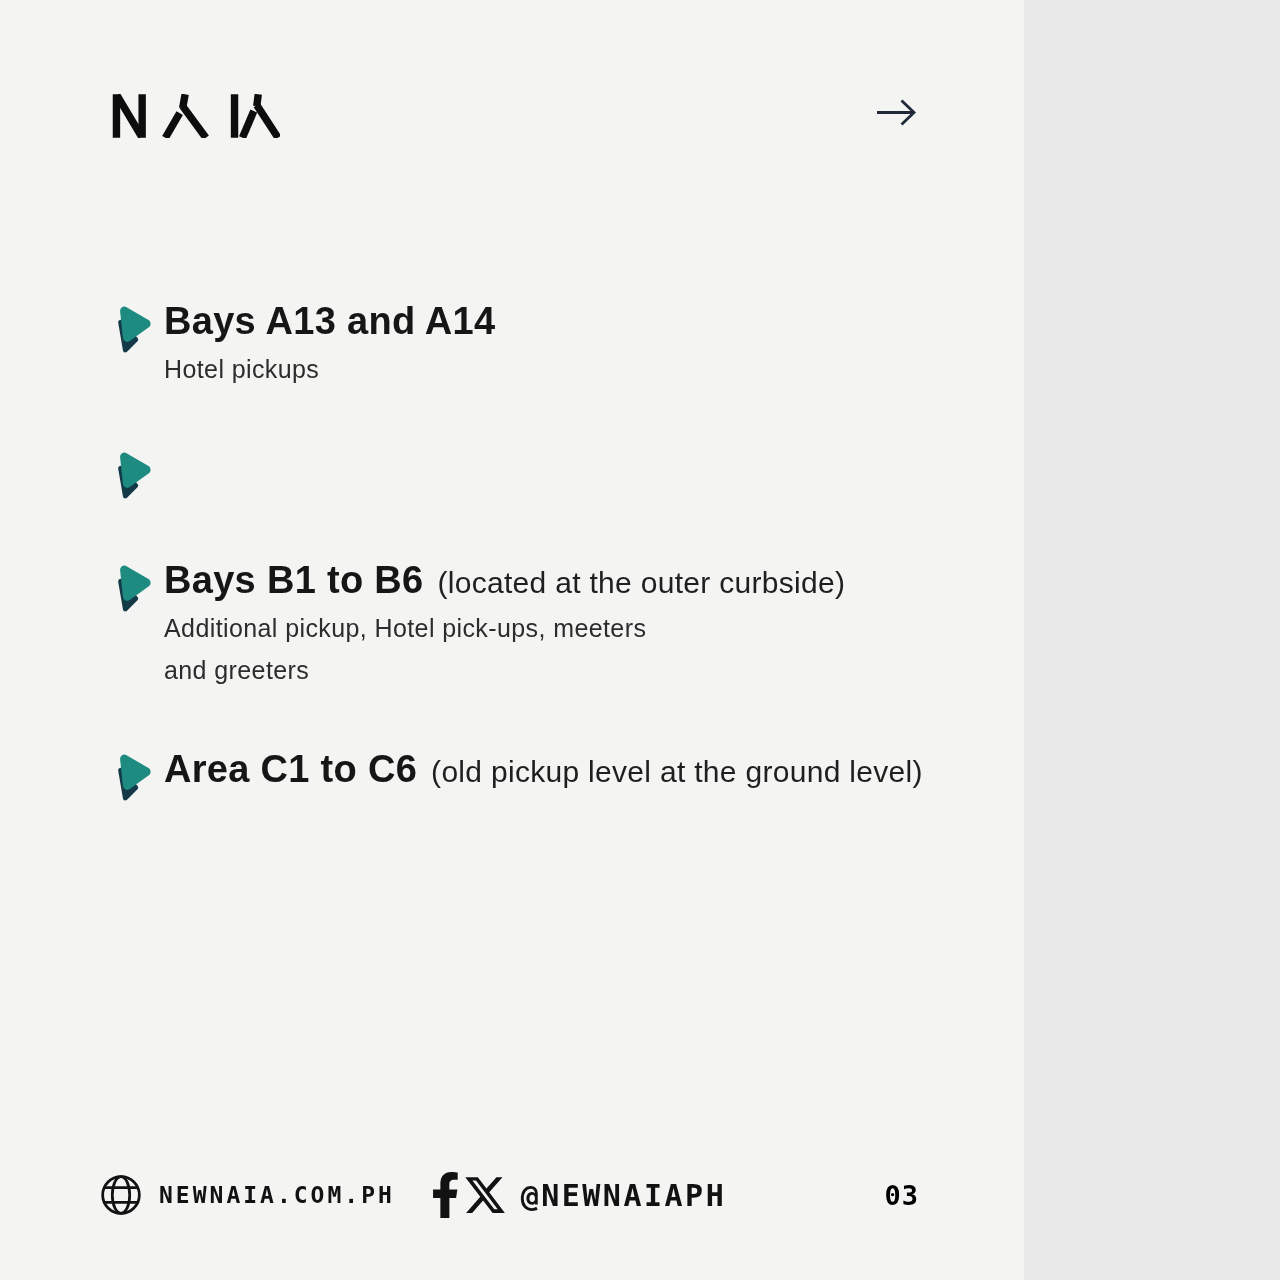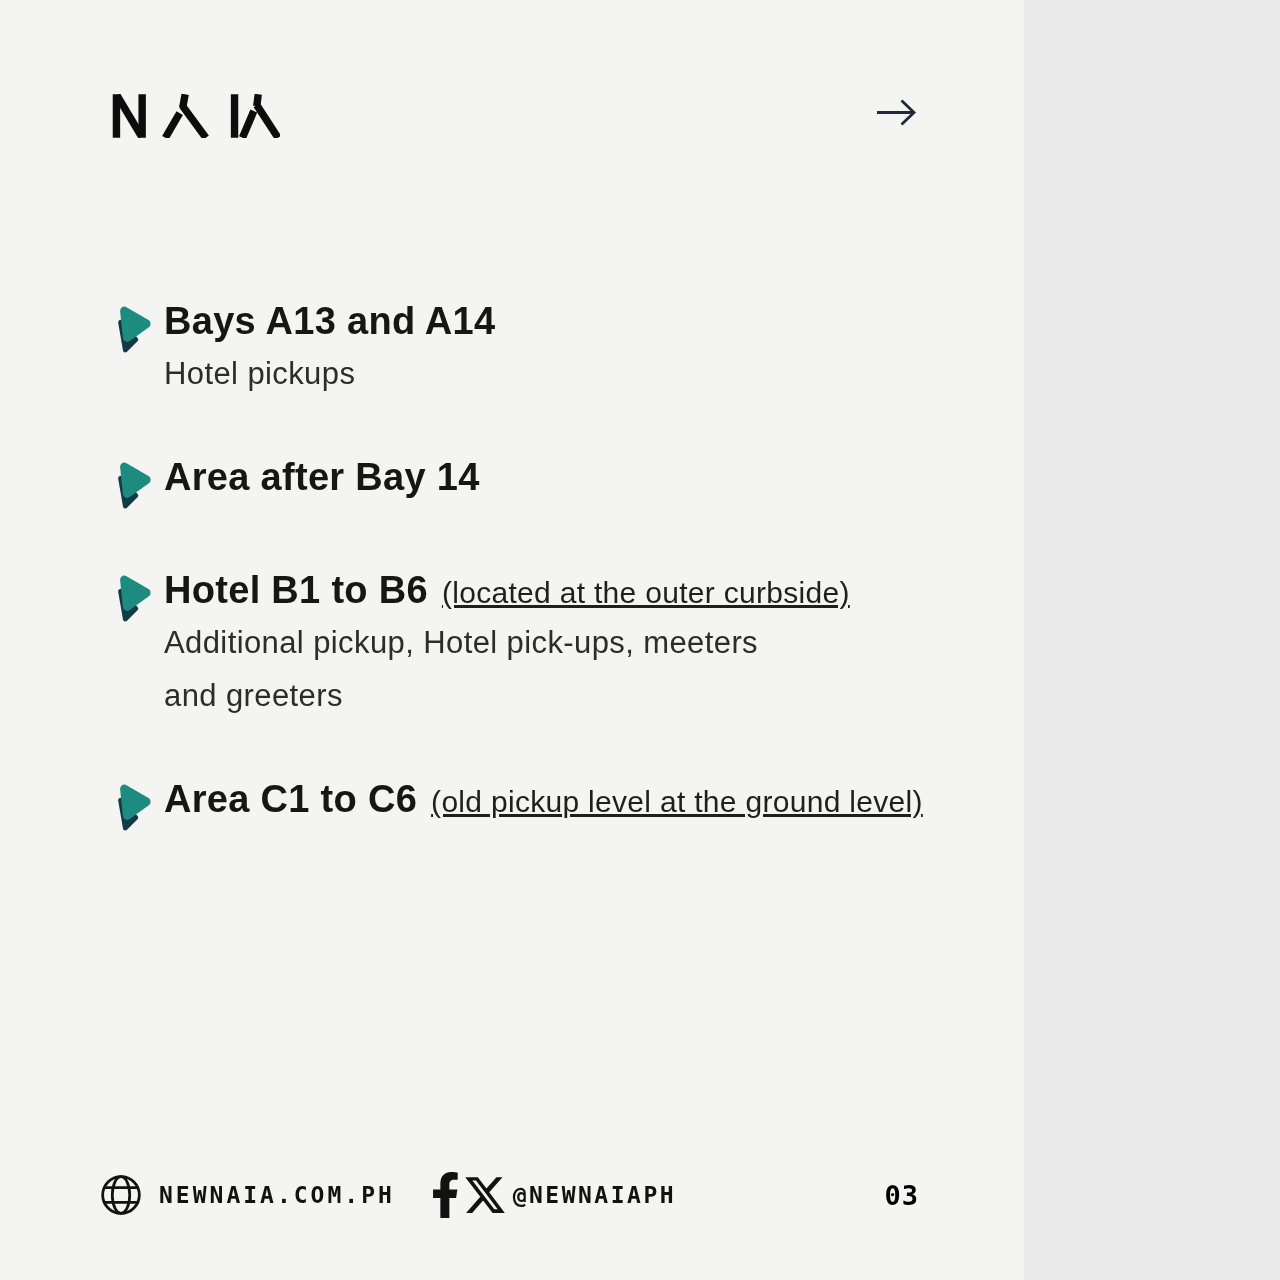--- a/index.html
+++ b/index.html
@@ -23,25 +23,25 @@
   .item { display:flex; align-items:flex-start; gap:11px; margin-bottom:56px; }
   .bullet { flex:0 0 42px; width:42px; height:56px; margin-top:1px; }
   .bullet svg { display:block; }
   .item-body { flex:1; }
   .item-heading {
     font-size:38px; font-weight:700; color:#161616;
     line-height:1.15; letter-spacing:0.3px;
   }
   .item-note {
     font-size:30px; font-weight:400; color:#1f1f1f;
-    margin-left:14px; letter-spacing:0.3px;text-decoration:underline;
+    margin-left:14px; letter-spacing:0.3px;
   }
   .item-note:empty { display:none; }
   .item-desc {
-    font-size:31px; font-weight:400; color:#2c2c2c;
+    font-size:25px; font-weight:400; color:#2c2c2c;
     line-height:1.7; margin-top:4px; letter-spacing:0.4px;
     white-space:pre-line;
   }
 
   
   .footer {
     position:absolute; left:99px; right:105px; top:1172px;
     display:flex; align-items:center;
   }
   .footer .globe { width:44px; height:44px; margin-right:16px; }
@@ -51,22 +51,22 @@
     font-size:23px; font-weight:700; color:#121212;
     letter-spacing:3px; text-decoration:none; cursor:pointer;
   }
   .social-group { display:flex; align-items:center; margin-left:36px; }
   .fb-icon { height:46px; margin-right:3px; cursor:pointer; }
   .fb-icon svg { display:block; height:46px; width:auto; }
   .x-icon { height:44px; cursor:pointer; }
   .x-icon svg { display:block; height:44px; width:auto; }
   .social-handle {
     font-family:"DejaVu Sans Mono", monospace;
-    font-size:23px; font-weight:700; color:#121212;
-    letter-spacing:2.5px; margin-left:6px; cursor:pointer;
+    font-size:30px; font-weight:700; color:#121212;
+    letter-spacing:2.5px; margin-left:14px; cursor:pointer;
   }
   .page-number {
     margin-left:auto;
     font-family:"DejaVu Sans Mono", monospace;
     font-size:27px; font-weight:700; color:#000000;
     letter-spacing:1px;
   }
 </style>
 </head>
 <body>
@@ -115,33 +115,32 @@
     </article>
 
     <article class="item">
       <span class="bullet">
         <svg width="42" height="56" viewBox="0 0 44 58">
           <path d="M10 22 L15 51 L26 40 Z" fill="#153a47" stroke="#153a47" stroke-width="5" stroke-linejoin="round"></path>
           <path d="M14 10 L37 23.5 L17 38 Z" fill="#1d8b80" stroke="#1d8b80" stroke-width="9" stroke-linejoin="round"></path>
         </svg>
       </span>
       <div class="item-body">
-        <h2 class="item-heading"><span class="item-title">Area after Bay 14</span></h2>
       </div>
     </article>
 
     <article class="item">
       <span class="bullet">
         <svg width="42" height="56" viewBox="0 0 44 58">
           <path d="M10 22 L15 51 L26 40 Z" fill="#153a47" stroke="#153a47" stroke-width="5" stroke-linejoin="round"></path>
           <path d="M14 10 L37 23.5 L17 38 Z" fill="#1d8b80" stroke="#1d8b80" stroke-width="9" stroke-linejoin="round"></path>
         </svg>
       </span>
       <div class="item-body">
-        <h2 class="item-heading"><span class="item-title">Hotel B1 to B6</span><span class="item-note">(located at the outer curbside)</span></h2>
+        <h2 class="item-heading"><span class="item-title">Bays B1 to B6</span><span class="item-note">(located at the outer curbside)</span></h2>
         <p class="item-desc">Additional pickup, Hotel pick-ups, meeters
 and greeters</p>
       </div>
     </article>
 
     <article class="item">
       <span class="bullet">
         <svg width="42" height="56" viewBox="0 0 44 58">
           <path d="M10 22 L15 51 L26 40 Z" fill="#153a47" stroke="#153a47" stroke-width="5" stroke-linejoin="round"></path>
           <path d="M14 10 L37 23.5 L17 38 Z" fill="#1d8b80" stroke="#1d8b80" stroke-width="9" stroke-linejoin="round"></path>

